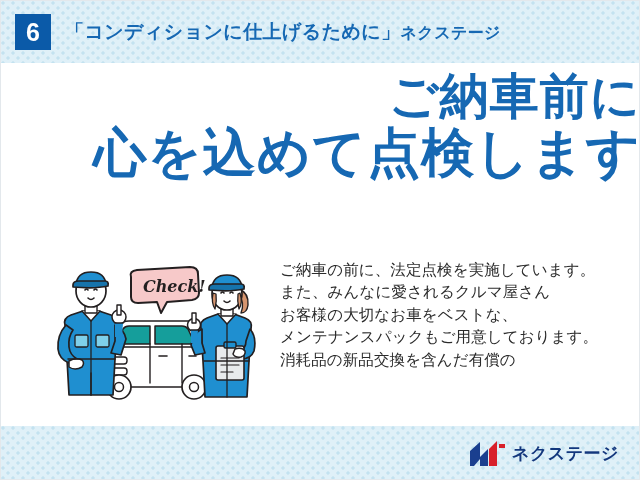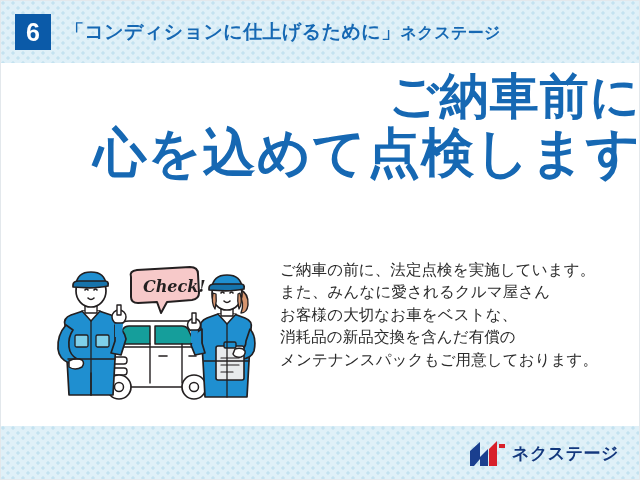--- a/index.html
+++ b/index.html
@@ -96,22 +96,22 @@
 
     <div id="headline">
       <span class="l1">ご納車前に</span>
       <span class="l2">心を込めて点検します</span>
     </div>
 
     <div id="copy">
       <span class="p">ご納車の前に、法定点検を実施しています。</span>
       <span class="p">また、みんなに愛されるクルマ屋さん</span>
       <span class="p">お客様の大切なお車をベストな、</span>
+      <span class="p">メンテナンスパックもご用意しております。</span>
       <span class="p">消耗品の新品交換を含んだ有償の</span>
-      <span class="p">メンテナンスパックもご用意しております。</span>
     </div>
 
     <div id="illu">
       <svg width="215" height="140" viewBox="0 0 215 140" xmlns="http://www.w3.org/2000/svg">
         <g fill="none" stroke="#231f20" stroke-width="1.7" stroke-linecap="round" stroke-linejoin="round">
 
           <g>
 
             <path d="M48 124 L48 92 Q48 84 56 80 L70 62 Q73 58 80 58 L139 58 Q146 58 148 63 L156 82 Q162 86 162 94 L162 124 Z" fill="#ffffff"></path>
 

